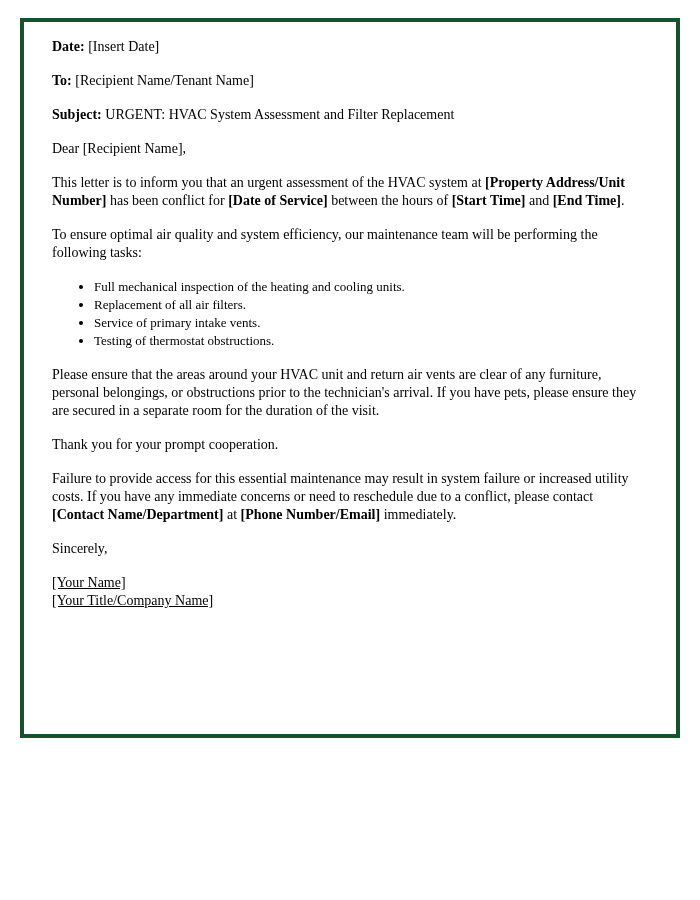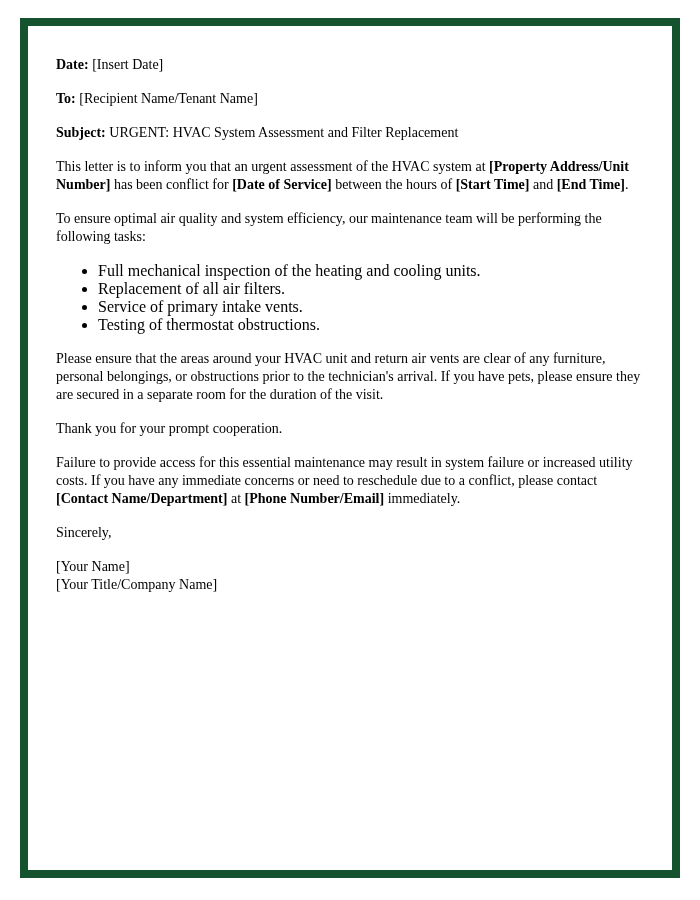--- a/index.html
+++ b/index.html
@@ -8,53 +8,54 @@
     padding: 0;
     background: #ffffff;
     width: 700px;
     height: 900px;
     font-family: "Liberation Serif", "DejaVu Serif", serif;
     color: #000000;
   }
   .sheet {
     margin: 18px 20px 20px 20px;
     width: 660px;
-    height: 860px;
-    border: 8px solid #14532d;
-    padding: 30px 28px;
+    height: 720px;
+    border: 4px solid #14532d;
+    padding: 16px 28px;
     overflow: hidden;
   }
   .letter p {
     margin: 0 0 16px 0;
     font-size: 14px;
     line-height: 18px;
   }
   .letter ul {
     margin: 0 0 16px 0;
     padding-left: 42px;
-    font-size: 16px;
+    font-size: 13px;
     line-height: 18px;
   }
   .letter ul li { margin: 0; }
   .b { font-weight: bold; }
   .signature p { margin: 0; }
-  .signature { margin: 0 0 16px 0; }
+  .signature { margin: 0 0 16px 0; text-decoration: underline; }
 </style>
 </head>
 <body>
 
 <div class="sheet">
   <div class="letter">
 
     <p><span class="b">Date:</span><span> [Insert Date]</span></p>
 
     <p><span class="b">To:</span><span> [Recipient Name/Tenant Name]</span></p>
 
     <p><span class="b">Subject:</span><span> URGENT: HVAC System Assessment and Filter Replacement</span></p>
 
+    <p><span>Dear [Recipient Name],</span></p>
 
     <p><span>This letter is to inform you that an urgent assessment of the HVAC system at </span><span class="b">[Property Address/Unit Number]</span><span> has been conflict for </span><span class="b">[Date of Service]</span><span> between the hours of </span><span class="b">[Start Time]</span><span> and </span><span class="b">[End Time]</span><span>.</span></p>
 
     <p><span>To ensure optimal air quality and system efficiency, our maintenance team will be performing the following tasks:</span></p>
 
     <ul>
         <li>Full mechanical inspection of the heating and cooling units.</li>
         <li>Replacement of all air filters.</li>
         <li>Service of primary intake vents.</li>
         <li>Testing of thermostat obstructions.</li>

